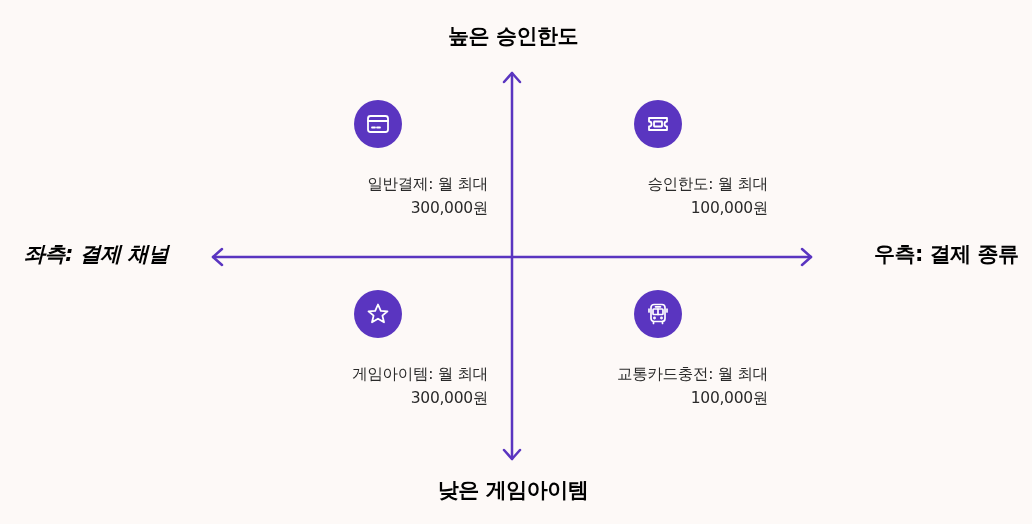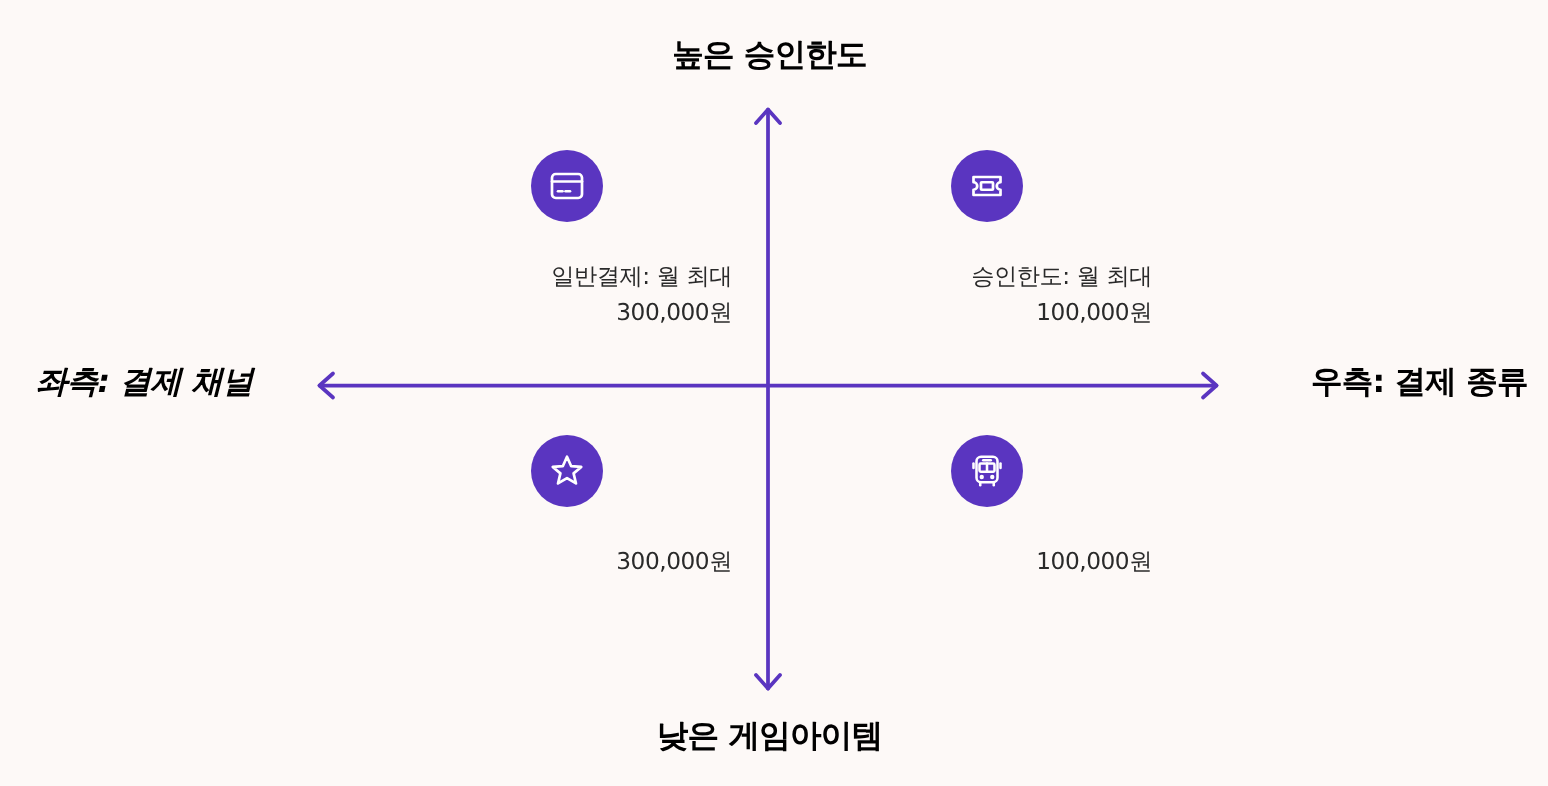--- a/index.html
+++ b/index.html
@@ -92,32 +92,34 @@
   <div class="line1">승인한도: 월 최대</div>
   <div class="line2">100,000원</div>
 </div>
 
 <div id="q-bl" class="quad">
   <div class="icon">
     <svg viewBox="0 0 28 28" fill="none" stroke="#fff" stroke-width="1.8" stroke-linejoin="round">
       <polygon points="14,4.5 16.8,10.8 23.5,11.3 18.4,15.6 20,22.3 14,18.7 8,22.3 9.6,15.6 4.5,11.3 11.2,10.8"></polygon>
     </svg>
   </div>
+  <div class="line1">게임아이템: 월 최대</div>
   <div class="line2">300,000원</div>
 </div>
 
 <div id="q-br" class="quad">
   <div class="icon">
     <svg viewBox="0 0 28 28" fill="none" stroke="#fff" stroke-width="1.7" stroke-linecap="round" stroke-linejoin="round">
       <rect x="7" y="4.5" width="14" height="17" rx="3"></rect>
       <line x1="11.5" y1="6.8" x2="16.5" y2="6.8"></line>
       <rect x="9" y="9" width="10" height="5.5" rx="0.8"></rect>
       <line x1="14" y1="9" x2="14" y2="14.5"></line>
       <circle cx="10.5" cy="18" r="0.6" fill="#fff"></circle>
       <circle cx="17.5" cy="18" r="0.6" fill="#fff"></circle>
       <line x1="9.5" y1="21.5" x2="9.5" y2="23.5"></line>
       <line x1="18.5" y1="21.5" x2="18.5" y2="23.5"></line>
       <line x1="5" y1="9" x2="5" y2="12"></line>
       <line x1="23" y1="9" x2="23" y2="12"></line>
     </svg>
   </div>
+  <div class="line1">교통카드충전: 월 최대</div>
   <div class="line2">100,000원</div>
 </div>
 
 </body></html>

